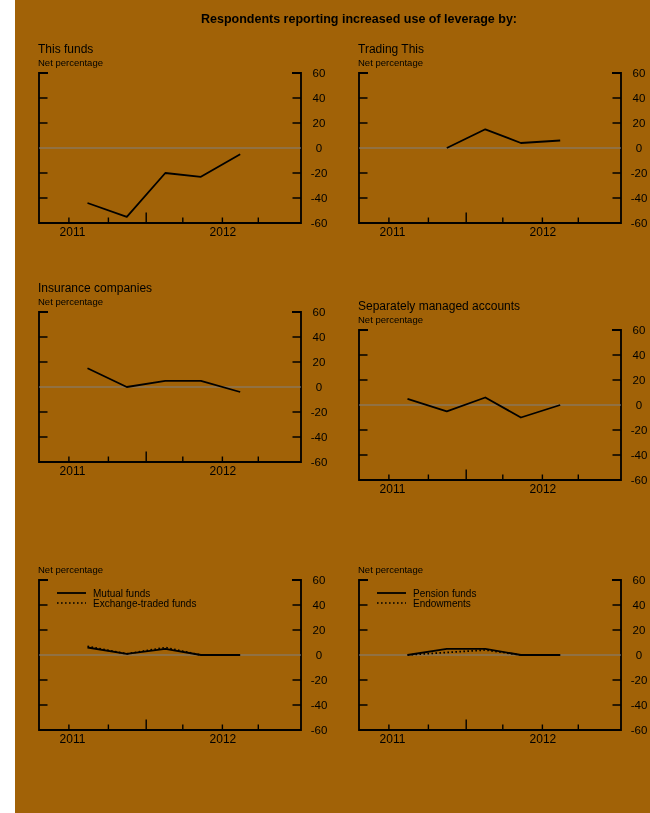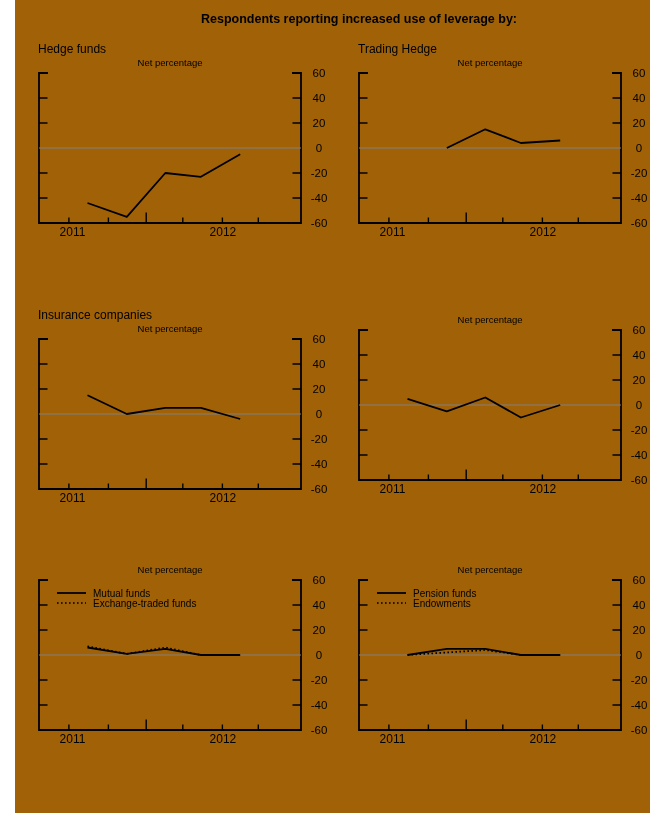--- a/index.html
+++ b/index.html
@@ -2,95 +2,96 @@
 <html><head>
 <meta charset="utf-8">
 <style>
   html,body{margin:0;padding:0;background:#fff;}
   body{width:650px;height:813px;font-family:"Liberation Sans",sans-serif;color:#000;}
   .page{position:relative;width:650px;height:813px;background:#a16207;overflow:hidden;margin-left:15px;}
   .main-title{position:absolute;top:12px;left:19px;width:650px;text-align:center;
               font-size:12.5px;font-weight:bold;letter-spacing:0;}
   .chart{position:absolute;width:312px;height:216px;}
   .chart-title{position:absolute;top:0;left:0;font-size:12px;white-space:nowrap;}
-  .unit-label{position:absolute;top:15px;left:0;width:264px;text-align:center;font-size:9.5px;}
+  .unit-label{position:absolute;top:15px;left:0;width:264px;text-align:left;font-size:9.5px;}
   svg.plot{position:absolute;top:30px;left:0;overflow:visible;}
   svg text{font-family:"Liberation Sans",sans-serif;fill:#000;}
   .ylab{font-size:11.5px;}
   .yearlab{font-size:12px;}
   .leglab{font-size:10px;}
   .note{position:absolute;left:35px;top:784px;font-size:10px;}
 </style>
 </head>
 <body>
 
 <div class="page">
   <div class="main-title">Respondents reporting increased use of leverage by:</div>
   <div id="charts">
       <div class="chart" style="left: 23px; top: 42px;">
-        <div class="chart-title">Hedge funds</div>
+        <div class="chart-title">This funds</div>
         <div class="unit-label">Net percentage</div>
         <svg width="307" height="172" viewBox="0 0 307 172" class="plot">
           <path d="M10 1 H1 V151 H263 V1 H254" fill="none" stroke="#000000" stroke-width="1.8"></path>
           <path d="M1 26 H9.5 M263 26 H254.5 M1 51 H9.5 M263 51 H254.5 M1 101 H9.5 M263 101 H254.5 M1 126 H9.5 M263 126 H254.5 " fill="none" stroke="#000000" stroke-width="1.4"></path>
           <path d="M30.9 151 V145.5 M70.4 151 V145.5 M108.2 151 V140.5 M144.8 151 V145.5 M184.4 151 V145.5 M220.3 151 V145.5 " fill="none" stroke="#000000" stroke-width="1.4"></path>
           <line x1="1" y1="76" x2="263" y2="76" stroke="#808080" stroke-width="1"></line>
           <polyline points="49.5,131.0 88.8,144.8 127.3,101.0 162.9,104.8 202.2,82.3" fill="none" stroke="#000000" stroke-width="1.8" stroke-linejoin="round"></polyline>
           <text x="281" y="5" text-anchor="middle" class="ylab">60</text>
           <text x="281" y="30" text-anchor="middle" class="ylab">40</text>
           <text x="281" y="55" text-anchor="middle" class="ylab">20</text>
           <text x="281" y="80" text-anchor="middle" class="ylab">0</text>
           <text x="281" y="105" text-anchor="middle" class="ylab">-20</text>
           <text x="281" y="130" text-anchor="middle" class="ylab">-40</text>
           <text x="281" y="155" text-anchor="middle" class="ylab">-60</text>
           <text x="34.5" y="163.5" text-anchor="middle" class="yearlab">2011</text>
           <text x="184.9" y="163.5" text-anchor="middle" class="yearlab">2012</text>
         </svg>
       </div>
       <div class="chart" style="left: 343px; top: 42px;">
-        <div class="chart-title">Trading Hedge</div>
+        <div class="chart-title">Trading This</div>
         <div class="unit-label">Net percentage</div>
         <svg width="307" height="172" viewBox="0 0 307 172" class="plot">
           <path d="M10 1 H1 V151 H263 V1 H254" fill="none" stroke="#000000" stroke-width="1.8"></path>
           <path d="M1 26 H9.5 M263 26 H254.5 M1 51 H9.5 M263 51 H254.5 M1 101 H9.5 M263 101 H254.5 M1 126 H9.5 M263 126 H254.5 " fill="none" stroke="#000000" stroke-width="1.4"></path>
           <path d="M30.9 151 V145.5 M70.4 151 V145.5 M108.2 151 V140.5 M144.8 151 V145.5 M184.4 151 V145.5 M220.3 151 V145.5 " fill="none" stroke="#000000" stroke-width="1.4"></path>
           <line x1="1" y1="76" x2="263" y2="76" stroke="#808080" stroke-width="1"></line>
           <polyline points="88.8,76.0 127.3,57.3 162.9,71.0 202.2,68.5" fill="none" stroke="#000000" stroke-width="1.8" stroke-linejoin="round"></polyline>
           <text x="281" y="5" text-anchor="middle" class="ylab">60</text>
           <text x="281" y="30" text-anchor="middle" class="ylab">40</text>
           <text x="281" y="55" text-anchor="middle" class="ylab">20</text>
           <text x="281" y="80" text-anchor="middle" class="ylab">0</text>
           <text x="281" y="105" text-anchor="middle" class="ylab">-20</text>
           <text x="281" y="130" text-anchor="middle" class="ylab">-40</text>
           <text x="281" y="155" text-anchor="middle" class="ylab">-60</text>
           <text x="34.5" y="163.5" text-anchor="middle" class="yearlab">2011</text>
           <text x="184.9" y="163.5" text-anchor="middle" class="yearlab">2012</text>
         </svg>
       </div>
-      <div class="chart" style="left: 23px; top: 308px;">
+      <div class="chart" style="left: 23px; top: 281px;">
         <div class="chart-title">Insurance companies</div>
         <div class="unit-label">Net percentage</div>
         <svg width="307" height="172" viewBox="0 0 307 172" class="plot">
           <path d="M10 1 H1 V151 H263 V1 H254" fill="none" stroke="#000000" stroke-width="1.8"></path>
           <path d="M1 26 H9.5 M263 26 H254.5 M1 51 H9.5 M263 51 H254.5 M1 101 H9.5 M263 101 H254.5 M1 126 H9.5 M263 126 H254.5 " fill="none" stroke="#000000" stroke-width="1.4"></path>
           <path d="M30.9 151 V145.5 M70.4 151 V145.5 M108.2 151 V140.5 M144.8 151 V145.5 M184.4 151 V145.5 M220.3 151 V145.5 " fill="none" stroke="#000000" stroke-width="1.4"></path>
           <line x1="1" y1="76" x2="263" y2="76" stroke="#808080" stroke-width="1"></line>
           <polyline points="49.5,57.3 88.8,76.0 127.3,69.8 162.9,69.8 202.2,81.0" fill="none" stroke="#000000" stroke-width="1.8" stroke-linejoin="round"></polyline>
           <text x="281" y="5" text-anchor="middle" class="ylab">60</text>
           <text x="281" y="30" text-anchor="middle" class="ylab">40</text>
           <text x="281" y="55" text-anchor="middle" class="ylab">20</text>
           <text x="281" y="80" text-anchor="middle" class="ylab">0</text>
           <text x="281" y="105" text-anchor="middle" class="ylab">-20</text>
           <text x="281" y="130" text-anchor="middle" class="ylab">-40</text>
           <text x="281" y="155" text-anchor="middle" class="ylab">-60</text>
           <text x="34.5" y="163.5" text-anchor="middle" class="yearlab">2011</text>
           <text x="184.9" y="163.5" text-anchor="middle" class="yearlab">2012</text>
         </svg>
       </div>
       <div class="chart" style="left: 343px; top: 299px;">
+        <div class="chart-title">Separately managed accounts</div>
         <div class="unit-label">Net percentage</div>
         <svg width="307" height="172" viewBox="0 0 307 172" class="plot">
           <path d="M10 1 H1 V151 H263 V1 H254" fill="none" stroke="#000000" stroke-width="1.8"></path>
           <path d="M1 26 H9.5 M263 26 H254.5 M1 51 H9.5 M263 51 H254.5 M1 101 H9.5 M263 101 H254.5 M1 126 H9.5 M263 126 H254.5 " fill="none" stroke="#000000" stroke-width="1.4"></path>
           <path d="M30.9 151 V145.5 M70.4 151 V145.5 M108.2 151 V140.5 M144.8 151 V145.5 M184.4 151 V145.5 M220.3 151 V145.5 " fill="none" stroke="#000000" stroke-width="1.4"></path>
           <line x1="1" y1="76" x2="263" y2="76" stroke="#808080" stroke-width="1"></line>
           <polyline points="49.5,69.8 88.8,82.3 127.3,68.5 162.9,88.5 202.2,76.0" fill="none" stroke="#000000" stroke-width="1.8" stroke-linejoin="round"></polyline>
           <text x="281" y="5" text-anchor="middle" class="ylab">60</text>
           <text x="281" y="30" text-anchor="middle" class="ylab">40</text>
           <text x="281" y="55" text-anchor="middle" class="ylab">20</text>

